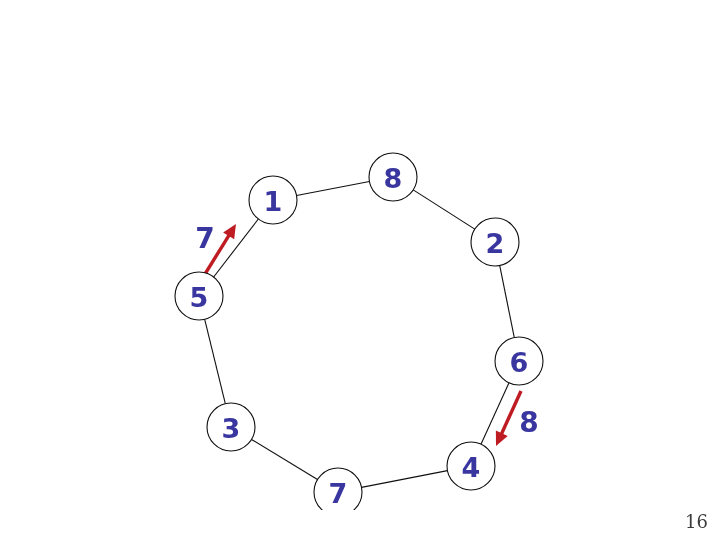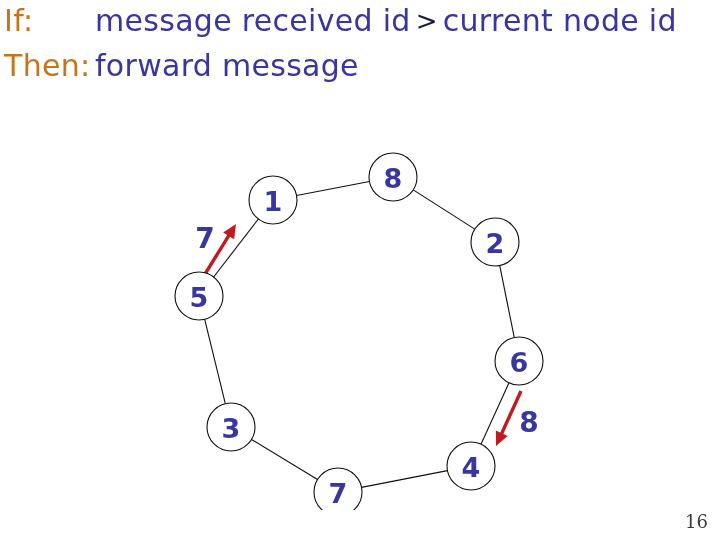--- a/index.html
+++ b/index.html
@@ -110,27 +110,21 @@
     font-family: "DejaVu Serif", serif;
     font-size: 18px;
     color: #3a3a3a;
   }
 </style>
 </head>
 <body>
 
 <div id="rule-text">
 
-  <div class="rule-line" id="rule-line-1">
-    <span class="kw">If:</span><span class="body-text">message received id</span><span class="gt-sign">&gt;</span><span class="body-text">current node id</span>
-  </div>
 
-  <div class="rule-line" id="rule-line-2">
-    <span class="kw">Then:</span><span class="body-text">forward message</span>
-  </div>
 
 </div>
 
 <div id="ring-diagram">
   <svg id="ring-svg" width="720" height="400" viewBox="0 0 720 400">
     <g id="edge-layer">
         <line x1="213.65218864814327" y1="166.9917552672736" x2="258.3478113518567" y2="109.00824473272641" class="ring-edge"></line>
         <line x1="296.5709522862489" y1="85.48223414513564" x2="369.4290477137511" y2="71.51776585486436" class="ring-edge"></line>
         <line x1="413.2397010518197" y1="79.89784870949293" x2="474.7602989481803" y2="119.10215129050707" class="ring-edge"></line>
         <line x1="499.7448003347308" y1="155.52630165970712" x2="514.2551996652692" y2="227.47369834029288" class="ring-edge"></line>

